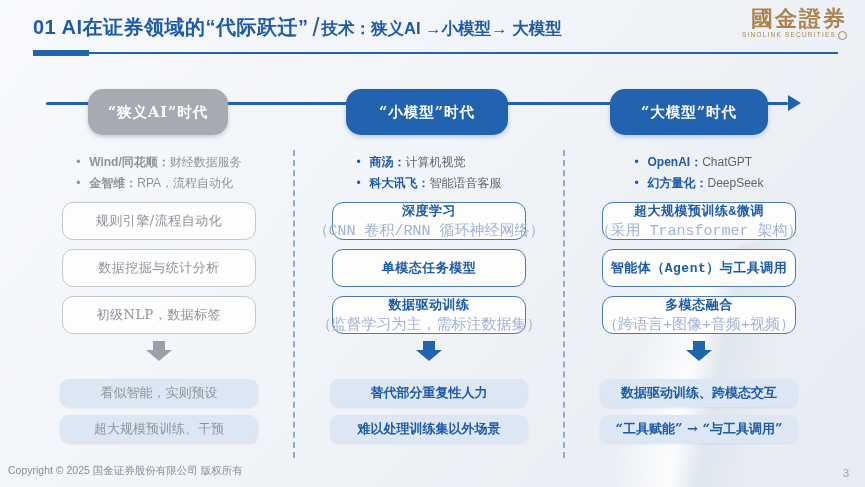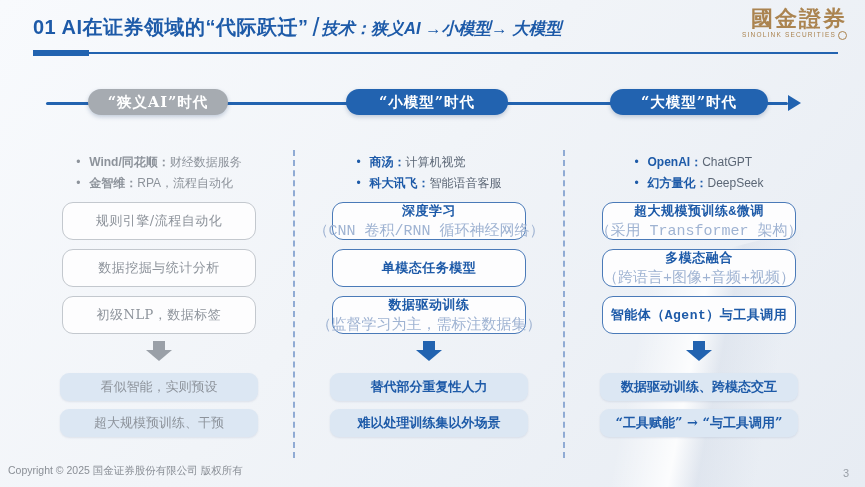--- a/index.html
+++ b/index.html
@@ -10,33 +10,33 @@
   }
   .swoosh{
     position:absolute;right:-120px;bottom:-140px;width:620px;height:360px;
     background:linear-gradient(115deg,rgba(255,255,255,0) 42%,rgba(255,255,255,.85) 50%,rgba(205,214,228,.35) 54%,rgba(255,255,255,0) 62%);
     transform:rotate(-14deg);pointer-events:none;
   }
   
   .header{position:absolute;top:13px;left:33px;color:#1d5aa8;white-space:nowrap;}
   .t-main{font-size:20px;font-weight:bold;letter-spacing:.5px;}
   .t-slash{font-size:25px;font-weight:300;vertical-align:-2px;padding:0 2px 0 4px;}
-  .t-sub{font-size:16.5px;font-weight:bold;font-style:italic;}
+  .t-sub{font-size:16.5px;font-weight:bold;}
   .rule{position:absolute;top:52px;left:33px;width:805px;height:2px;background:#2263b0;}
   .rule::before{content:"";position:absolute;left:0;top:-2px;width:56px;height:6px;background:#2263b0;}
   
   .logo{position:absolute;top:6px;right:18px;text-align:right;color:#ab8450;}
   .logo-zh{font-family:"DejaVu Serif",serif;font-size:22px;font-weight:bold;letter-spacing:2px;line-height:1.1;}
   .logo-en{font-size:6.5px;letter-spacing:1.2px;text-transform:uppercase;margin-top:1px;}
   .logo-seal{display:inline-block;width:7px;height:7px;border:1px solid #ab8450;border-radius:50%;vertical-align:middle;margin-left:2px;}
   
   .timeline{position:absolute;top:89px;left:46px;width:762px;height:30px;}
   .tl-line{position:absolute;left:0;top:13px;width:742px;height:3px;background:#2263b0;border-radius:2px;}
   .tl-head{position:absolute;left:742px;top:6px;width:0;height:0;border-top:8px solid transparent;border-bottom:8px solid transparent;border-left:13px solid #2263b0;}
-  .pill{position:absolute;top:0;height:26px;border-radius:15px;color:#fff;
+  .pill{position:absolute;top:0;height:46px;border-radius:15px;color:#fff;
     font-family:"DejaVu Serif",serif;font-weight:bold;font-size:14.5px;
     display:flex;align-items:center;justify-content:center;letter-spacing:1px;
     box-shadow:0 2px 4px rgba(40,70,120,.25);}
   .pill-gray{background:#a6abb1;}
   .pill-blue{background:#2263b0;}
   .pill1{left:42px;width:140px;}
   .pill2{left:300px;width:162px;}
   .pill3{left:564px;width:158px;}
   
   .columns{position:absolute;top:142px;left:25px;width:808px;height:318px;display:flex;}
@@ -62,21 +62,21 @@
   .theme-gray .cap-title{color:#8d939b;font-weight:normal;}
   .theme-blue .cap-title{color:#1d5aa8;}
   .cap-sub{font-size:15px;color:#9fb3d2;margin-top:1px;white-space:nowrap;}
   .arrow-wrap{height:28px;display:flex;align-items:center;justify-content:center;margin-top:3px;}
   .block-arrow{position:relative;width:26px;height:20px;}
   .block-arrow::before{content:"";position:absolute;left:7px;top:0;width:12px;height:9px;background:currentColor;}
   .block-arrow::after{content:"";position:absolute;left:0;top:9px;width:0;height:0;
     border-left:13px solid transparent;border-right:13px solid transparent;border-top:11px solid currentColor;}
   .theme-gray .block-arrow{color:#9aa0a8;}
   .theme-blue .block-arrow{color:#2263b0;}
-  .results{display:flex;flex-direction:column;gap:8px;margin-top:8px;}
+  .results{display:flex;flex-direction:column;gap:8px;margin-top:14px;}
   .result-box{width:198px;height:28px;border-radius:9px;background:#dce7f3;
     display:flex;align-items:center;justify-content:center;
     font-family:"DejaVu Serif",serif;font-size:13px;white-space:nowrap;
     box-shadow:0 1px 2px rgba(120,140,170,.18);}
   .theme-gray .result-box{color:#8d939b;}
   .theme-blue .result-box{color:#1d5aa8;font-weight:bold;}
   
   .copyright{position:absolute;left:8px;bottom:9px;font-size:10.5px;color:#8a8f96;}
   .page-num{position:absolute;right:16px;bottom:8px;font-size:11px;color:#9aa0a8;}
 </style>
@@ -167,25 +167,25 @@
       <ul class="bullets">
         <li><span class="b-head">OpenAI：</span><span class="b-text">ChatGPT</span></li>
         <li><span class="b-head">幻方量化：</span><span class="b-text">DeepSeek</span></li>
       </ul>
       <div class="boxes">
         <div class="cap-box">
           <div class="cap-title">超大规模预训练&amp;微调</div>
           <div class="cap-sub hide-if-empty">（采用 Transformer 架构）</div>
         </div>
         <div class="cap-box">
+          <div class="cap-title">智能体（Agent）与工具调用</div>
+        </div>
+        <div class="cap-box">
           <div class="cap-title">多模态融合</div>
           <div class="cap-sub hide-if-empty">（跨语言+图像+音频+视频）</div>
-        </div>
-        <div class="cap-box">
-          <div class="cap-title">智能体（Agent）与工具调用</div>
         </div>
       </div>
       <div class="arrow-wrap">
           <div class="block-arrow"></div>
         </div>
       <div class="results">
         <div class="result-box">数据驱动训练、跨模态交互</div>
         <div class="result-box">“工具赋能” → “与工具调用”</div>
       </div>
     </div>

